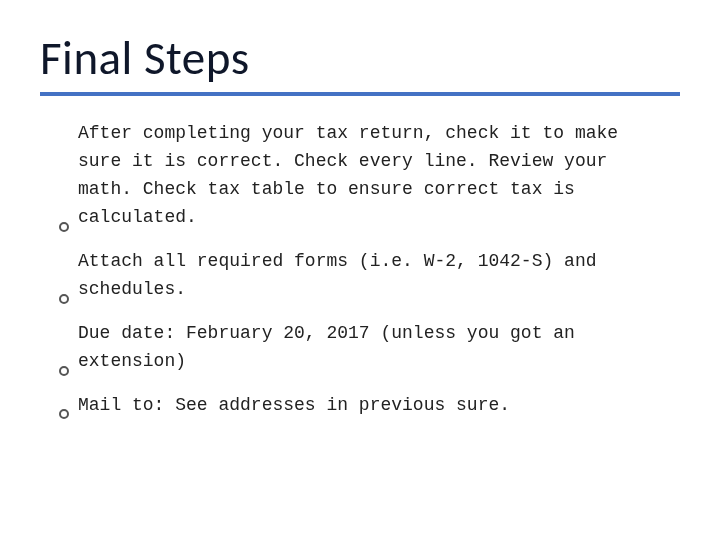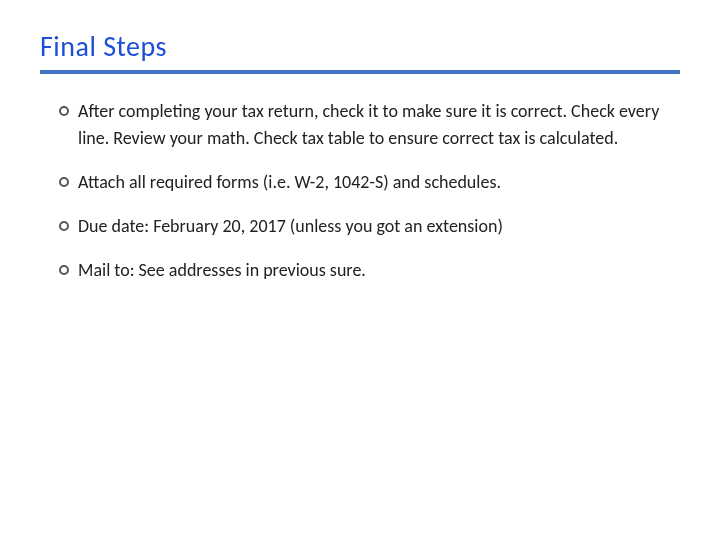--- a/index.html
+++ b/index.html
@@ -22,23 +22,23 @@
       background: #ffffff;
       position: relative;
       padding: 30px 40px 30px 40px;
     }
 
     .title-area {
       margin-bottom: 8px;
     }
 
     .title-text {
-      font-size: 28px;
+      font-size: 47px;
       font-weight: 300;
-      color: #1d4ed8;
+      color: #0f172a;
       letter-spacing: 0.5px;
       line-height: 1.2;
     }
 
     .title-underline {
       height: 4px;
       background: #4472C4;
       width: 100%;
       margin-top: 6px;
       margin-bottom: 24px;
@@ -48,25 +48,26 @@
       padding: 0 10px;
     }
 
     .bullet-list {
       list-style: none;
       padding: 0;
     }
 
     .bullet-item {
       display: flex;
-      align-items: flex-start;
+      align-items: flex-end;
       margin-bottom: 16px;
       font-size: 18px;
       color: #222222;
       line-height: 1.5;
+      font-family: Liberation Mono, monospace;
     }
 
     .bullet-marker {
       width: 28px;
       min-width: 28px;
       display: flex;
       justify-content: center;
       align-items: flex-start;
       padding-top: 2px;
       font-size: 16px;

